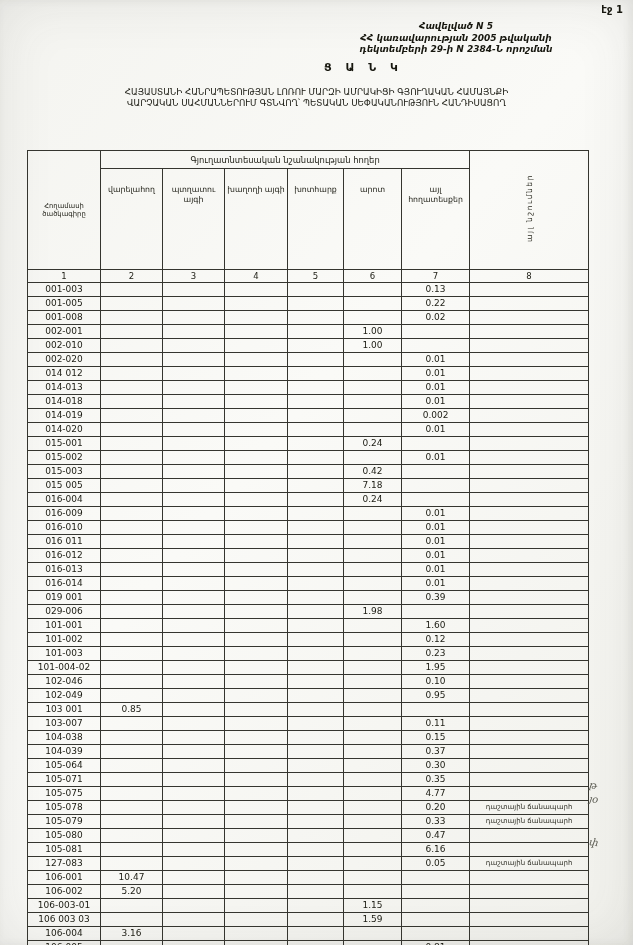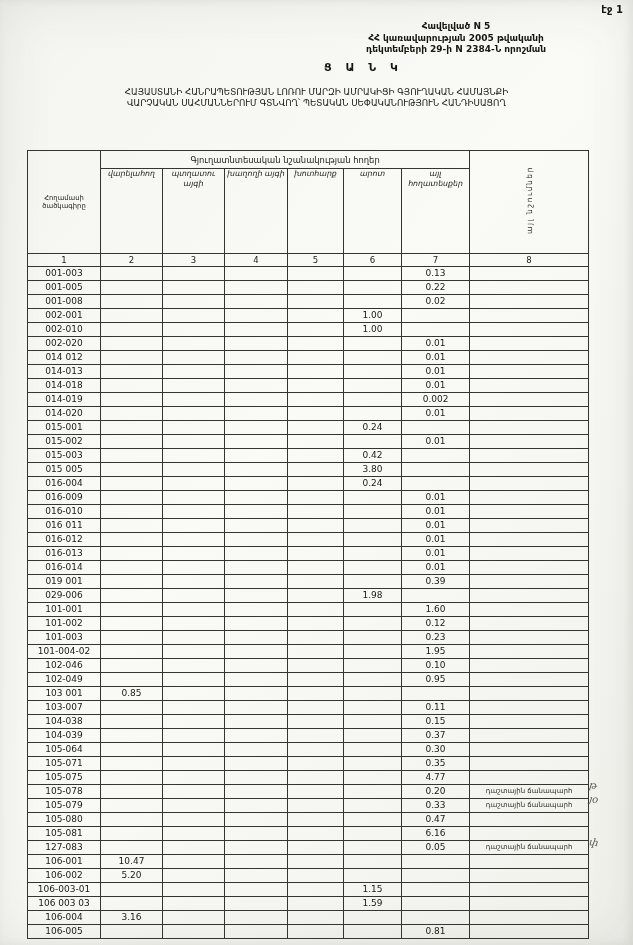--- a/index.html
+++ b/index.html
@@ -13,21 +13,21 @@
     background:linear-gradient(130deg,#f4f4f0 0%,#fafaf7 45%,#f1f1ec 100%);
     box-shadow:inset 0 0 55px rgba(60,60,55,0.10), inset -3px 0 8px rgba(60,60,55,0.08);
     color:#17170f;
   }
   .page-label{
     position:absolute;top:4px;right:10px;
     font-size:10px;font-weight:bold;margin-left:20px;
   }
   .appendix{
     position:absolute;top:21px;right:22px;width:310px;
-    text-align:center;font-size:9px;font-weight:bold;line-height:11.5px;
+    text-align:center;font-size:9px;font-weight:bold;line-height:11.5px;font-style:italic;
   }
   .doc-type{
     position:absolute;top:61px;left:0;width:633px;
     text-align:center;font-size:11px;font-weight:bold;letter-spacing:5px;padding-left:47px;
   }
   .doc-title{
     position:absolute;top:87px;left:24px;width:585px;
     text-align:center;font-size:8.7px;font-weight:normal;line-height:11px;
   }
   table.main{
@@ -39,21 +39,21 @@
     padding:0 2px;overflow:hidden;
     color:#1b1b12;
   }
   .h-group-cell{height:17px;font-size:8.4px;text-align:center;vertical-align:middle;}
   .h-code{
     font-size:6.8px;text-align:center;vertical-align:middle;line-height:8.5px;
     color:#2a2a20;
   }
   tr.h-sub td{
     height:84px;vertical-align:top;text-align:center;
-    font-size:7.8px;line-height:9.5px;padding-top:0;font-style:italic;
+    font-size:7.8px;line-height:9.5px;padding-top:16px;
   }
   .h-notes{text-align:center;vertical-align:middle;}
   .vert{
     display:inline-block;writing-mode:vertical-rl;transform:rotate(180deg);
     font-size:7.6px;letter-spacing:1.5px;color:#2a2a20;
   }
   tr.h-num td{height:12px;font-size:8.5px;text-align:center;line-height:12px;}
   tr.data td{
     height:13px;font-size:9px;text-align:center;line-height:13px;white-space:nowrap;
   }
@@ -265,21 +265,21 @@
       <td>0.42</td>
       <td></td>
       <td class="c-notes"></td>
     </tr>
         <tr class="data">
       <td class="c-code">015 005</td>
       <td></td>
       <td></td>
       <td></td>
       <td></td>
-      <td>3.80</td>
+      <td>7.18</td>
       <td></td>
       <td class="c-notes"></td>
     </tr>
         <tr class="data">
       <td class="c-code">016-004</td>
       <td></td>
       <td></td>
       <td></td>
       <td></td>
       <td>0.24</td>

